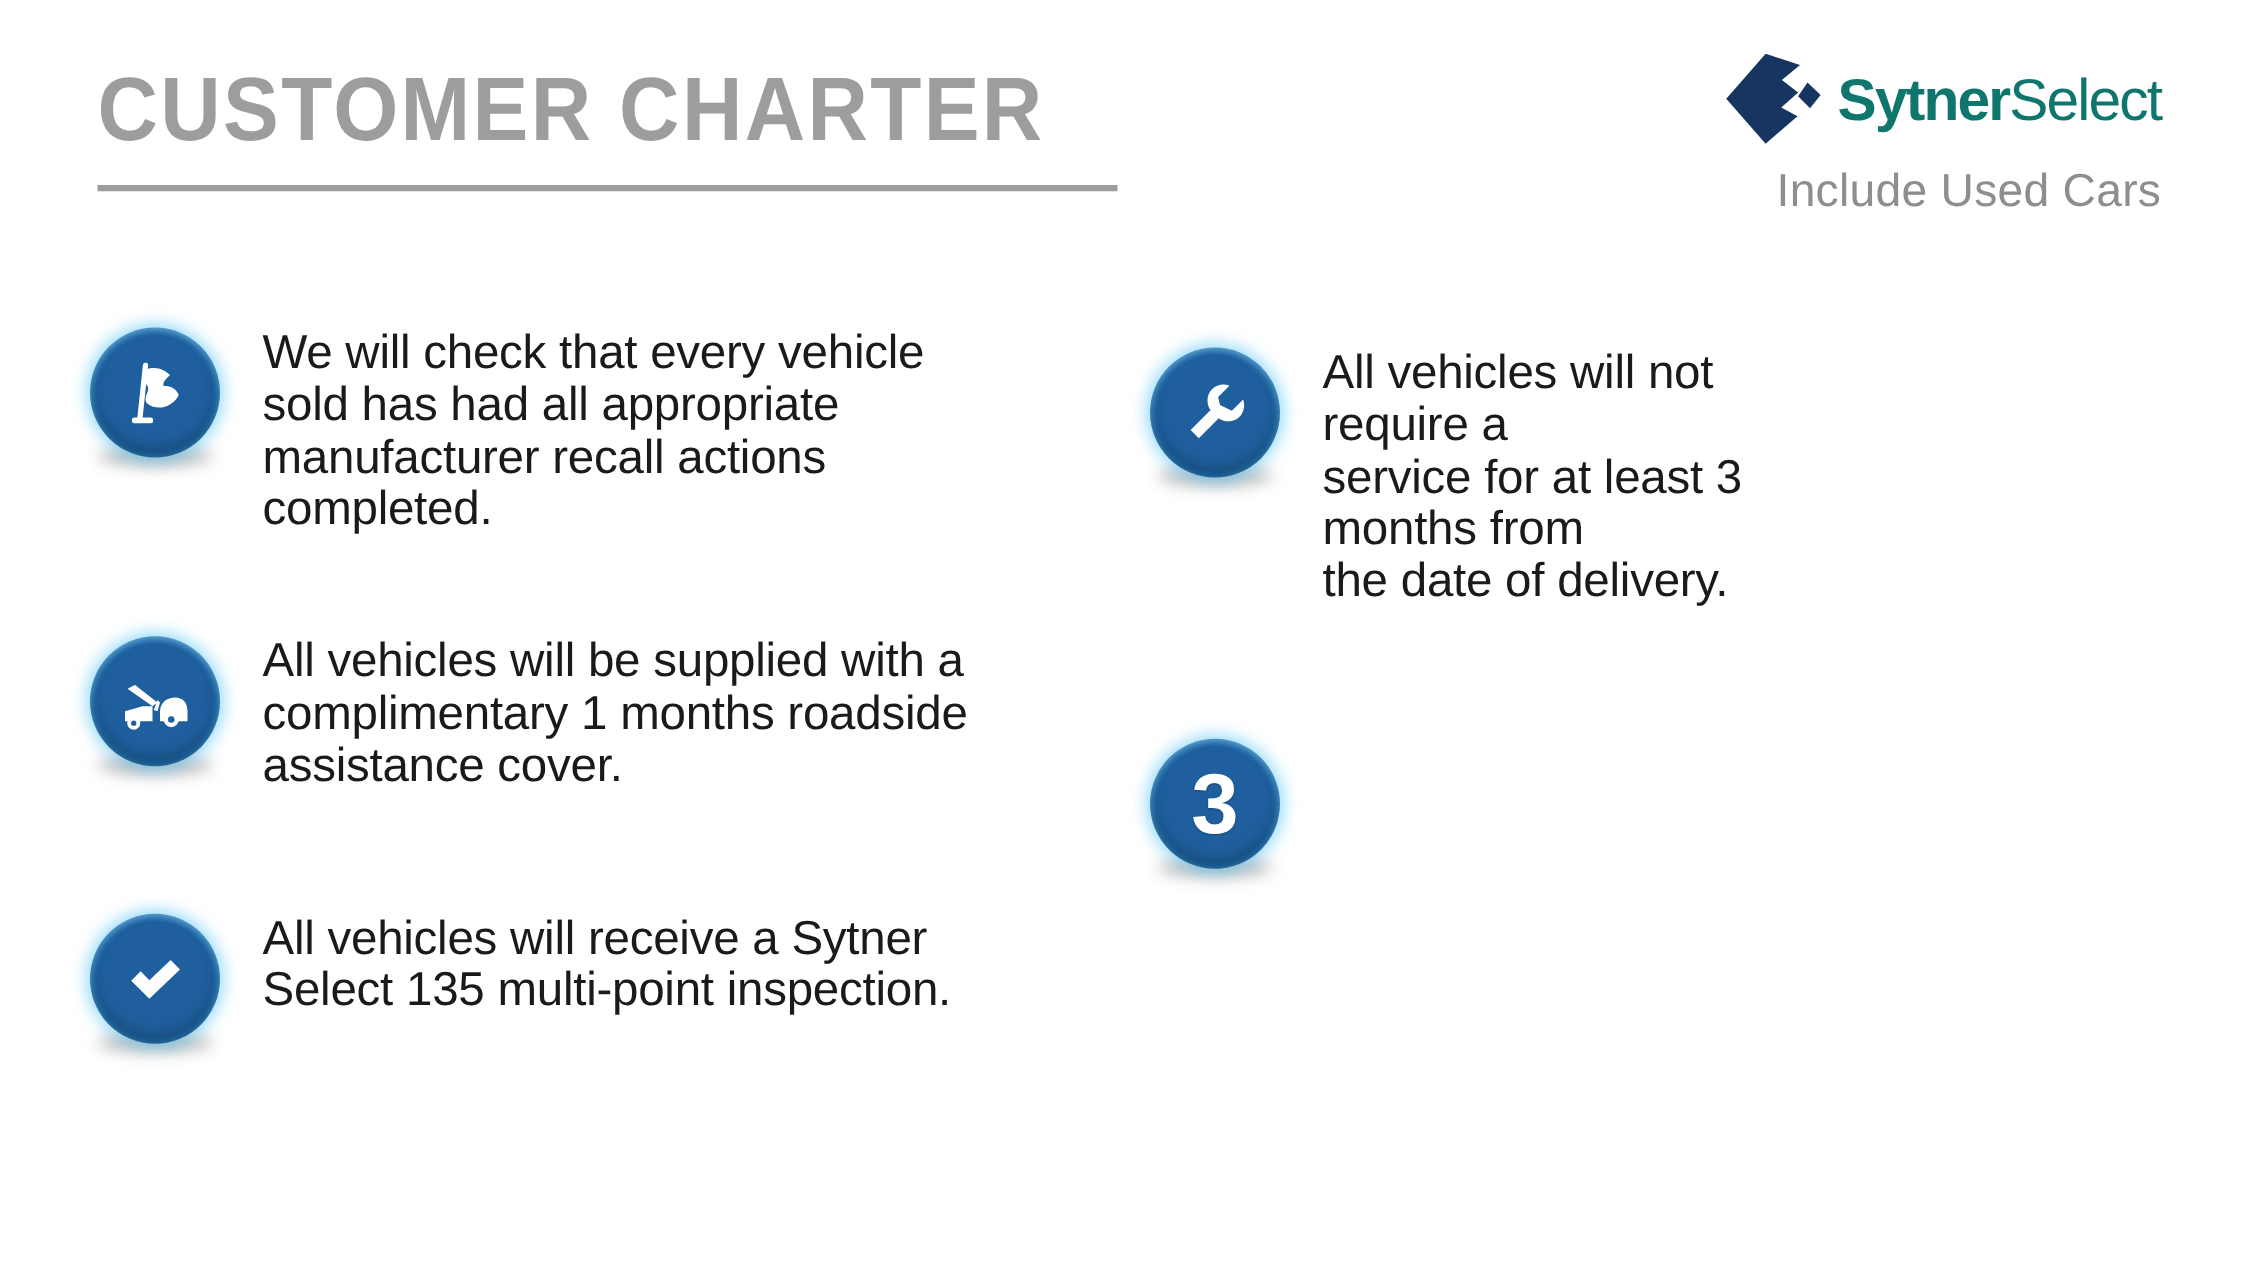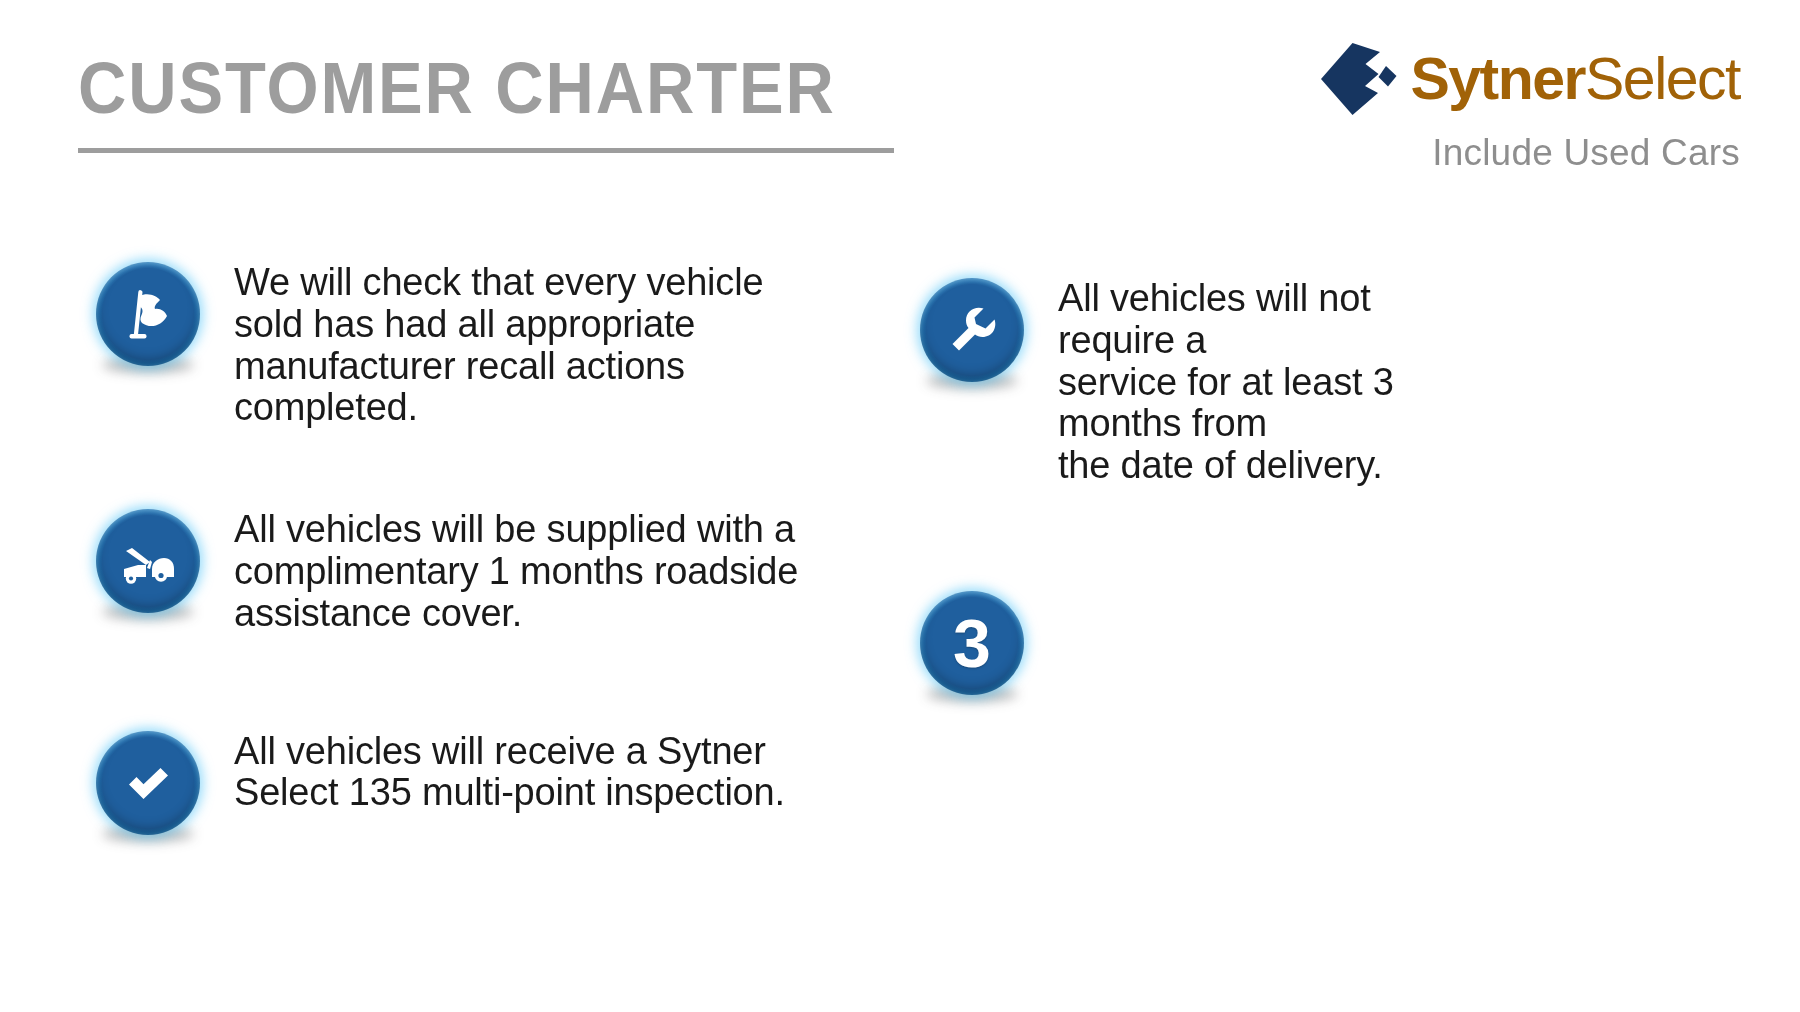--- a/index.html
+++ b/index.html
@@ -12,21 +12,21 @@
     width: 1800px;
     height: 1012px;
     font-family: "Liberation Sans", "DejaVu Sans", sans-serif;
     overflow: hidden;
     position: relative;
   }
 
   
   .header {
     position: absolute;
-    top: 0; left: 0; right: 4px;
+    top: 0; left: 0; right: 15px;
     height: 200px;
   }
   .page-title {
     position: absolute;
     left: 78px;
     top: 52px;
     font-family: "Liberation Sans Narrow", "Liberation Sans", sans-serif;
     font-size: 72px;
     font-weight: bold;
     letter-spacing: 2px;
@@ -59,23 +59,23 @@
     justify-content: flex-end;
     height: 78px;
   }
   .logo-mark {
     width: 86px;
     height: 78px;
     flex: 0 0 auto;
     margin-right: 6px;
   }
   .logo-wordmark {
-    font-size: 59px;
-    line-height: 1;
-    color: #a16207;
+    font-size: 47px;
+    line-height: 1;
+    color: #0f766e;
     letter-spacing: -1.5px;
     white-space: nowrap;
     font-weight: 400;
   }
   .logo-wordmark .w-sytner { font-weight: 600; }
   .logo-wordmark .w-select { font-weight: 300; }
   .logo-tagline {
     text-align: right;
     font-size: 37px;
     color: #8e8e8e;
@@ -91,21 +91,21 @@
     position: absolute;
     top: 262px;
     left: 0;
     width: 1800px;
     display: flex;
   }
   .column {
     width: 900px;
     box-sizing: border-box;
   }
-  .col-left  { padding-left: 96px;  padding-right: 32px; }
+  .col-left  { padding-left: 72px;  padding-right: 32px; }
   .col-right { padding-left: 920px; padding-right: 40px; margin-left: -900px; width: 1532px;}
 
   .item {
     display: flex;
     align-items: flex-start;
   }
   .item-text {
     font-size: 38px;
     line-height: 1.10;
     color: #1a1a1a;

